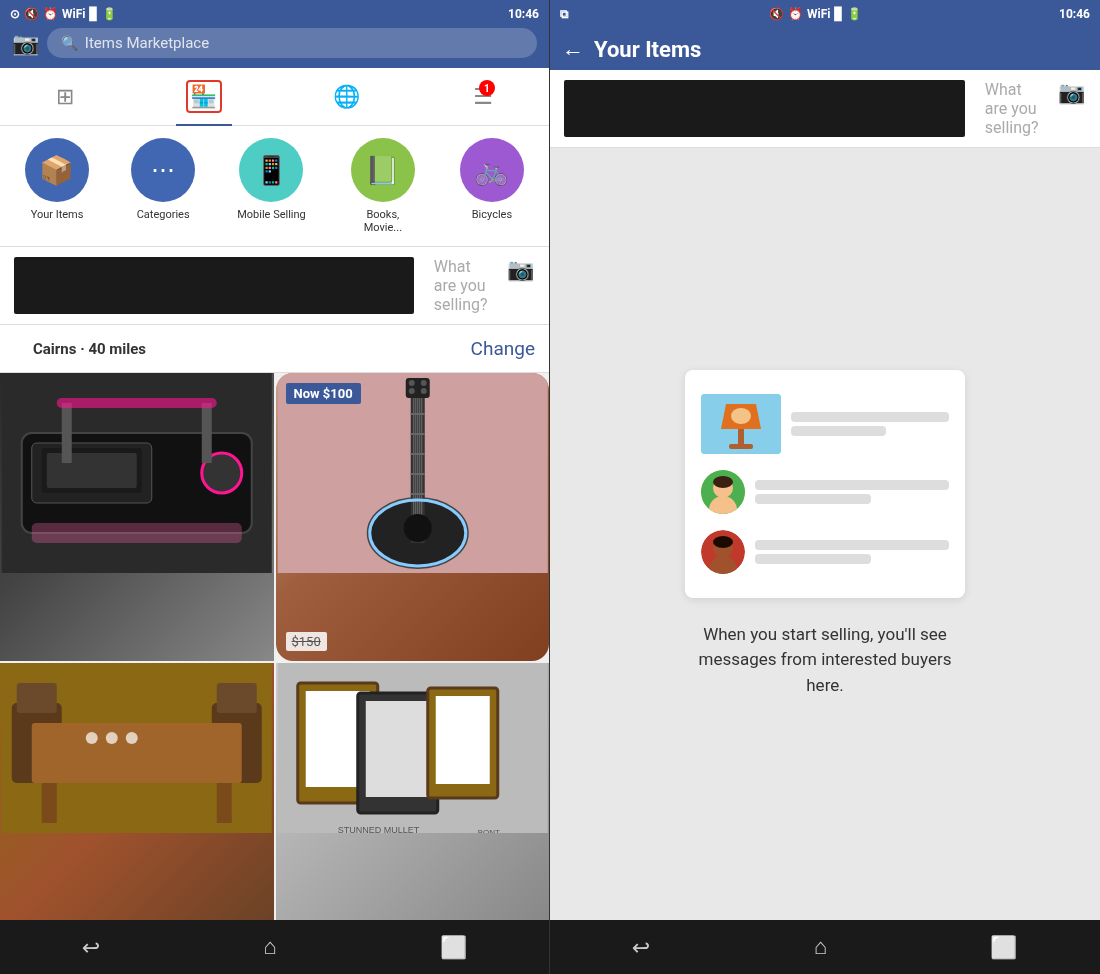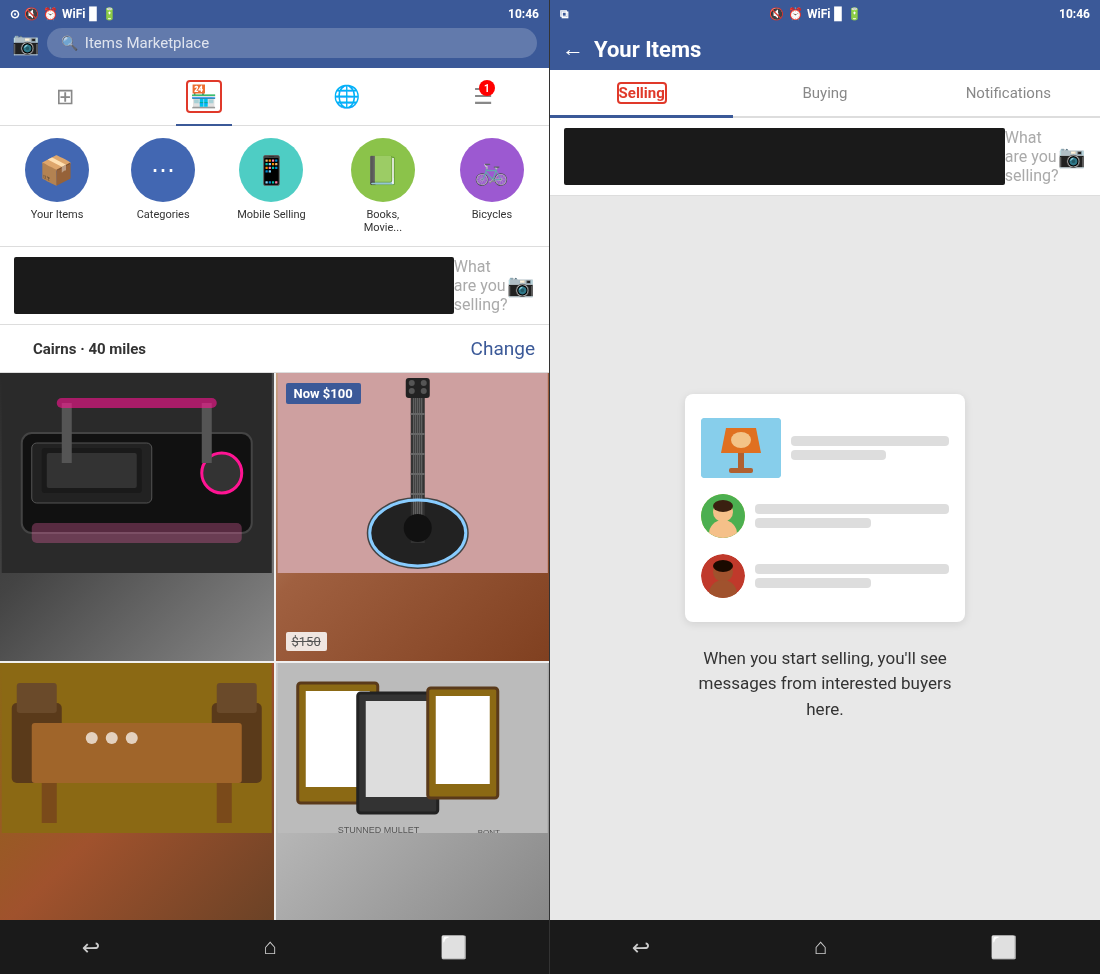--- a/index.html
+++ b/index.html
@@ -49,21 +49,21 @@
     .tab-border-box { border: 2px solid #e0392a; border-radius: 4px; padding: 2px; }
     .notification-badge { position: absolute; top: 0; right: 8px; background: red; color: #fff; border-radius: 50%; width: 16px; height: 16px; font-size: 10px; display: flex; align-items: center; justify-content: center; font-weight: bold; }
 
     
     .categories { display: flex; background: #fff; padding: 12px 8px; gap: 8px; justify-content: space-around; border-bottom: 1px solid #ddd; flex-shrink: 0; }
     .category-item { display: flex; flex-direction: column; align-items: center; gap: 6px; cursor: pointer; }
     .category-circle { width: 64px; height: 64px; border-radius: 50%; display: flex; align-items: center; justify-content: center; font-size: 28px; color: #fff; }
     .category-label { font-size: 11px; color: #333; text-align: center; max-width: 70px; }
 
     
-    .sell-prompt { background: #fff; display: flex; align-items: center; padding: 10px 14px; gap: 0; border-bottom: 1px solid #ddd; flex-shrink: 0; }
+    .sell-prompt { background: #fff; display: flex; padding: 10px 14px; gap: 20px; border-bottom: 1px solid #ddd; flex-shrink: 0; }
     .sell-thumb { width: 52px; height: 52px; background: #222; border-radius: 2px; overflow: hidden; }
     .sell-text { flex: 1; color: #aaa; font-size: 16px; }
     .sell-camera-icon { color: #aaa; font-size: 22px; }
 
     
     .location-row { background: #fff; display: flex; align-items: center; justify-content: space-between; padding: 12px 14px; border-bottom: 1px solid #ddd; flex-shrink: 0; }
     .location-text { font-weight: bold; font-size: 15px; color: #333; margin-left: 19px; }
     .change-link { color: #3b5998; font-size: 19px; cursor: pointer; }
 
     
@@ -89,21 +89,21 @@
     .illustration-line.short { width: 60%; }
     .illustration-item-img { width: 80px; height: 60px; background: #87ceeb; border-radius: 4px; display: flex; align-items: center; justify-content: center; font-size: 30px; overflow: hidden; }
     .sell-message { text-align: center; font-size: 17px; color: #333; line-height: 1.5; max-width: 280px; }
 
     
     .bottom-nav { height: 54px; background: #1a1a1a; display: flex; align-items: center; justify-content: space-around; flex-shrink: 0; }
     .bottom-nav-icon { color: #ccc; font-size: 22px; cursor: pointer; }
 
     
     .treadmill-bg { background: linear-gradient(135deg, #2a2a2a 0%, #444 40%, #666 70%, #888 100%); position: relative; }
-    .guitar-bg { background: linear-gradient(135deg, #c8a080 0%, #a06040 40%, #804020 100%); position: relative; }
+    .guitar-bg { background: linear-gradient(135deg, #c8a080 0%, #a06040 40%, #804020 100%); position: relative; border-radius: 17px; }
     .table-bg { background: linear-gradient(135deg, #8B6914 0%, #A0522D 50%, #6B4226 100%); }
     .frames-bg { background: linear-gradient(135deg, #ccc 0%, #aaa 50%, #888 100%); }
 
     .dark-thumb { background: #1a1a1a; width: 100%; height: 100%; }
   </style>
 </head>
 <body>
 
 <div class="screens-container">
 
@@ -297,31 +297,20 @@
         <span>🔋</span>
       </span>
       <span>10:46</span>
     </div>
 
     <div class="header">
       <span class="back-icon">←</span>
       <span class="header-title">Your Items</span>
     </div>
 
-    <div class="screen-tabs">
-      <div class="screen-tab active">
-        <span class="screen-tab-border">Selling</span>
-      </div>
-      <div class="screen-tab">
-        <span>Buying</span>
-      </div>
-      <div class="screen-tab">
-        <span>Notifications</span>
-      </div>
-    </div>
 
     <div class="sell-prompt" style="background:#fff; border-bottom:1px solid #ddd;">
       <div class="sell-thumb dark-thumb"></div>
       <span class="sell-text">What are you selling?</span>
       <span class="sell-camera-icon">📷</span>
     </div>
 
     <div class="sell-section">
 
       <div class="illustration-card">

